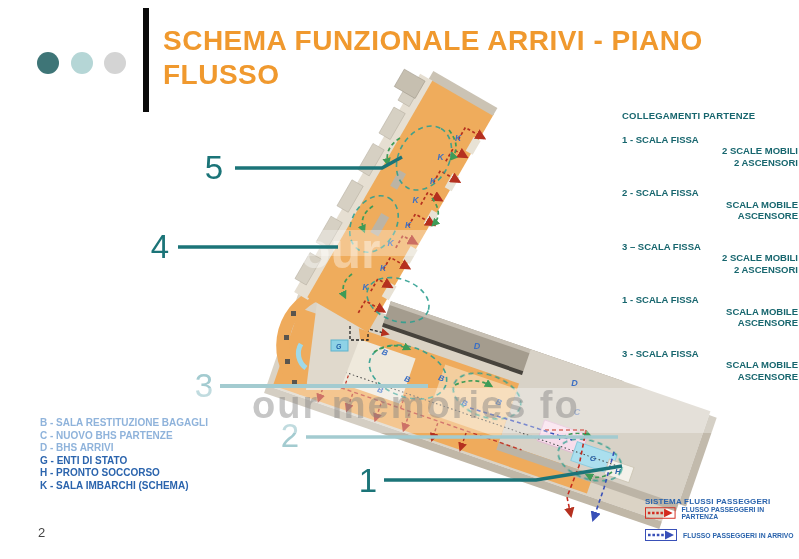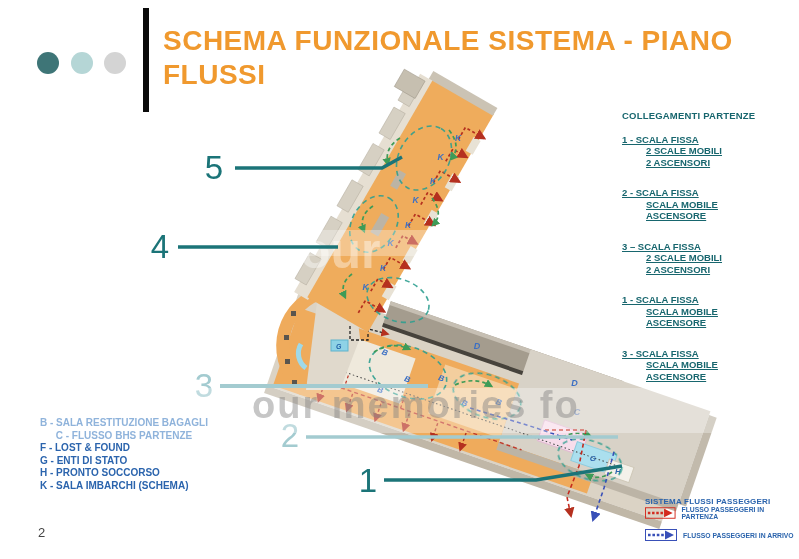--- a/index.html
+++ b/index.html
@@ -10,25 +10,25 @@
   .dot1{left:37px;background:#3E7577;}
   .dot2{left:71px;background:#B5D6D6;}
   .dot3{left:104px;background:#D4D4D4;}
   .vbar{position:absolute;left:143px;top:8px;width:6px;height:104px;background:#0b0b0b;}
   .title{position:absolute;left:163px;top:24px;width:630px;font-size:28px;font-weight:bold;
          color:#F0992E;line-height:34px;letter-spacing:.5px;}
   
   .vconn{position:absolute;left:622px;top:110px;width:176px;color:#17666E;
          font-weight:bold;font-size:9.5px;line-height:11.5px;}
   .vconn-title{margin-bottom:12px;letter-spacing:.2px;}
-  .vconn-item{margin-bottom:19px;text-decoration:underline;}
-  .vconn-item .ind{margin-left:24px;}
+  .vconn-item{margin-bottom:19px;}
+  .vconn-item .ind{margin-left:24px;text-align:right;}
   
   .rooms{position:absolute;left:40px;top:417px;font-size:10px;font-weight:bold;line-height:12.6px;}
-  .rooms .light{color:#8FB3DB;text-align:center;}
+  .rooms .light{color:#8FB3DB;}
   .rooms .dark{color:#2B64AD;}
   
   .flows{position:absolute;left:645px;top:497px;width:152px;color:#2B64AD;}
   .flows-title{font-size:8px;font-weight:bold;letter-spacing:.2px;}
   .flow-row{display:flex;align-items:center;gap:6px;margin-bottom:9px;}
   .flow-label{font-size:6.8px;font-weight:bold;}
   
   .pagenum{position:absolute;left:38px;top:525px;font-size:13px;color:#444;}
   
   .wmband{position:absolute;left:150px;top:388px;width:649px;height:45px;
@@ -43,22 +43,22 @@
 <body>
 
 <div class="slide">
 
   <div class="dot dot1"></div>
   <div class="dot dot2"></div>
   <div class="dot dot3"></div>
   <div class="vbar"></div>
 
   <div class="title">
-    <div>SCHEMA FUNZIONALE SISTEMA  - PIANO</div>
-    <div>FLUSSI</div>
+    <div>SCHEMA FUNZIONALE ARRIVI  - PIANO</div>
+    <div>FLUSSO</div>
   </div>
 
   <svg class="plansvg" width="799" height="559" viewBox="0 0 799 559">
     <defs>
       <marker id="mr" viewBox="0 0 10 10" refX="8" refY="5" markerWidth="6.5" markerHeight="6.5" orient="auto">
         <path d="M0,0L10,5L0,10Z" fill="#B5301F"></path>
         </marker>
       <marker id="mb" viewBox="0 0 10 10" refX="8" refY="5" markerWidth="6.5" markerHeight="6.5" orient="auto">
         <path d="M0,0L10,5L0,10Z" fill="#3950B8"></path>
         </marker>
@@ -242,22 +242,22 @@
     </div>
     <div class="vconn-item">
       <div>3 - SCALA FISSA</div>
       <div class="ind">SCALA MOBILE</div>
       <div class="ind">ASCENSORE</div>
     </div>
   </div>
 
   <div class="rooms">
     <div class="light">B - SALA RESTITUZIONE BAGAGLI</div>
-    <div class="light">C - FLUSSO BHS PARTENZE</div>
-    <div class="dark">F - LOST &amp; FOUND</div>
+    <div class="light">C - NUOVO BHS PARTENZE</div>
+    <div class="light">D - BHS ARRIVI</div>
     <div class="dark">G - ENTI DI STATO</div>
     <div class="dark">H - PRONTO SOCCORSO</div>
     <div class="dark">K - SALA IMBARCHI (SCHEMA)</div>
   </div>
 
   <div class="flows">
     <div class="flows-title">SISTEMA FLUSSI PASSEGGERI</div>
     <div class="flow-row">
       <svg width="32" height="12" viewBox="0 0 32 12">
         <rect x=".5" y=".5" width="31" height="11" fill="none" stroke="#D42A1E" stroke-width="1"></rect>

